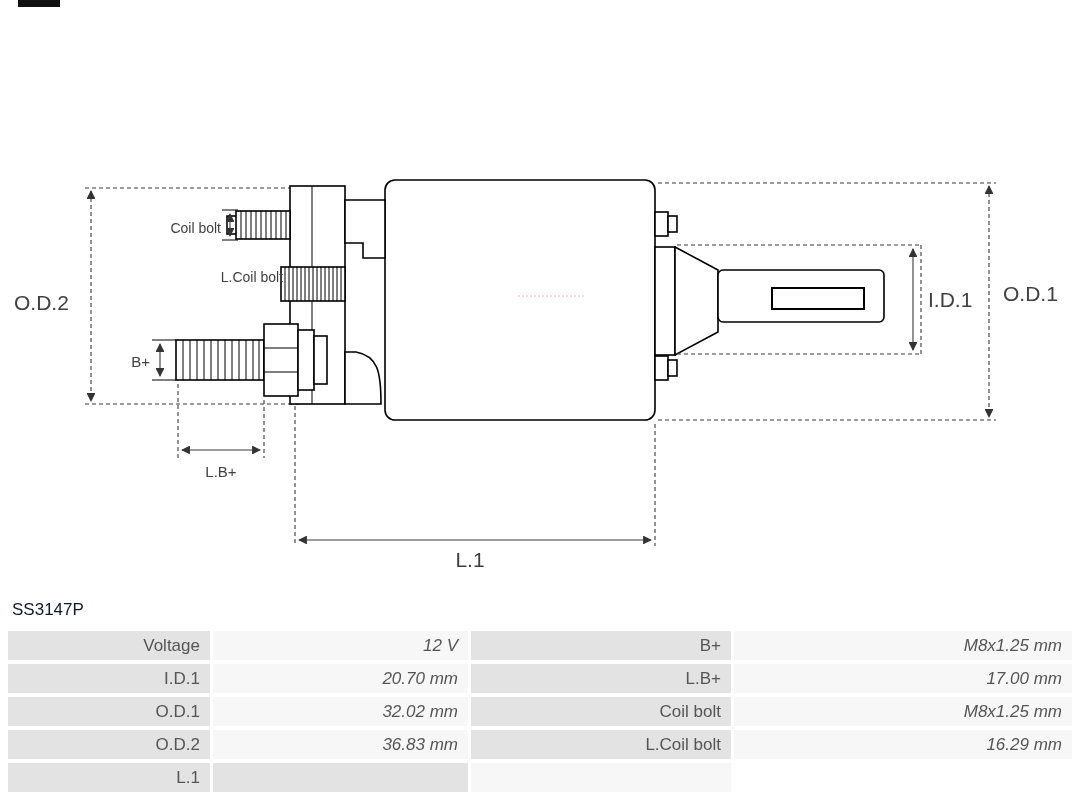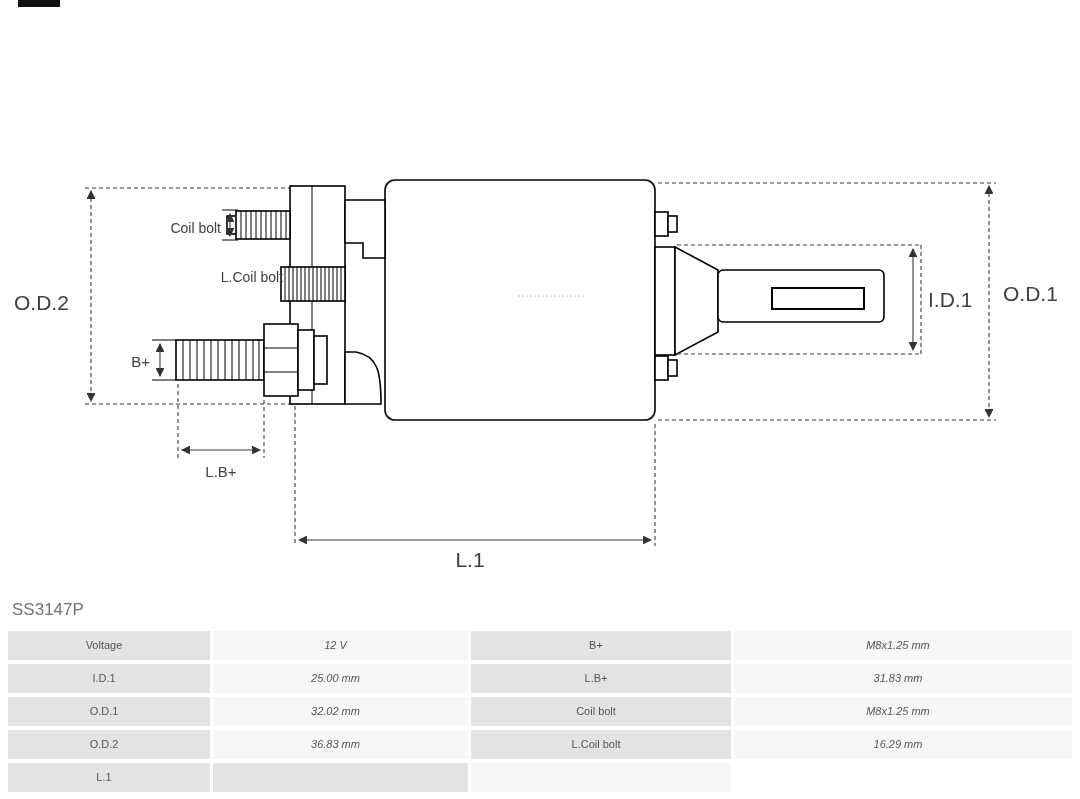--- a/index.html
+++ b/index.html
@@ -1,23 +1,23 @@
 <!DOCTYPE html>
 <html><head>
 <meta charset="utf-8">
 <style>
   * { margin:0; padding:0; box-sizing:border-box; }
   html,body { width:1080px; height:799px; background:#ffffff; font-family:"Liberation Sans", sans-serif; }
   .page { position:relative; width:1080px; height:799px; background:#ffffff; overflow:hidden; }
   .logo-bar { position:absolute; left:18px; top:0; width:42px; height:7px; background:#111111; }
   .drawing { position:absolute; left:0; top:0; }
-  .part-number { position:absolute; left:12px; top:600px; font-size:17px; color:#737373; }
+  .part-number { position:absolute; left:12px; top:600px; font-size:17px; color:#0f172a; }
   .spec-table { position:absolute; left:8px; right:8px; top:631px; display:grid;
                 grid-template-columns:202px 255px 260px 1fr; column-gap:3px; row-gap:4px; }
-  .cell { height:29px; line-height:29px; font-size:11px; color:#555555; text-align:center; padding-right:10px;
+  .cell { height:29px; line-height:29px; font-size:17px; color:#555555; text-align:right; padding-right:10px;
           overflow:hidden; white-space:nowrap; }
   .cell.label { background:#e3e3e3; }
   .cell.value { background:#f7f7f7;font-style:italic; }
   svg text { font-family:"Liberation Sans", sans-serif; fill:#404040; }
   .big-label { font-size:21px; }
   .small-label { font-size:14px; }
   .outline { fill:#ffffff; stroke:#000000; stroke-width:1.6; }
   .thinline { stroke:#000000; stroke-width:1; fill:none; }
   .hatch { stroke:#000000; stroke-width:1; }
   .dim { stroke:#3a3a3a; stroke-width:1.1; fill:none; }
@@ -169,23 +169,23 @@
 
   <div class="part-number">SS3147P</div>
 
   <div class="spec-table">
     <div class="cell label">Voltage</div>
     <div class="cell value">12 V</div>
     <div class="cell label">B+</div>
     <div class="cell value">M8x1.25 mm</div>
 
     <div class="cell label">I.D.1</div>
-    <div class="cell value">25.00 mm</div>
+    <div class="cell value">20.70 mm</div>
     <div class="cell label">L.B+</div>
-    <div class="cell value">31.83 mm</div>
+    <div class="cell value">17.00 mm</div>
 
     <div class="cell label">O.D.1</div>
     <div class="cell value">32.02 mm</div>
     <div class="cell label">Coil bolt</div>
     <div class="cell value">M8x1.25 mm</div>
 
     <div class="cell label">O.D.2</div>
     <div class="cell value">36.83 mm</div>
     <div class="cell label">L.Coil bolt</div>
     <div class="cell value">16.29 mm</div>

